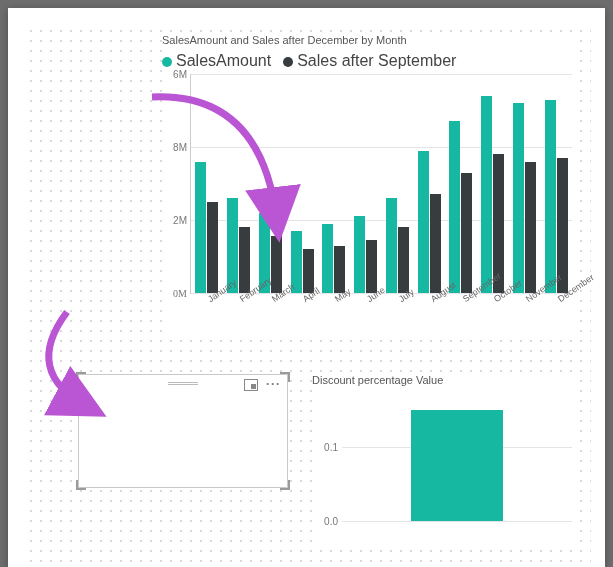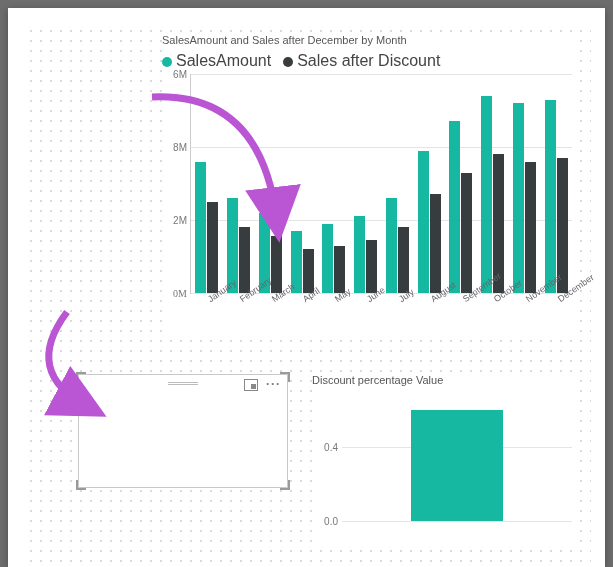--- a/index.html
+++ b/index.html
@@ -53,21 +53,21 @@
 <body>
 
 <div class="page-wrap">
   <div class="canvas">
     <div class="dotgrid"></div>
 
     <div class="visual chart-main">
       <div class="chart-title">SalesAmount and Sales after December by Month</div>
       <div class="legend">
         <span><span class="swatch" style="background:#16B8A2"></span><span>SalesAmount</span></span>
-        <span><span class="swatch" style="background:#373C3F"></span><span>Sales after Discount</span></span>
+        <span><span class="swatch" style="background:#373C3F"></span><span>Sales after September</span></span>
       </div>
       <div class="plot" id="main-plot">
           <div class="ygrid" style="top: 100%;"></div>
           <div class="ytick" style="top: 100%; font-family: Liberation Serif, serif;">0M</div>
           <div class="ygrid" style="top: 66.6667%;"></div>
           <div class="ytick" style="top: 66.6667%;">2M</div>
           <div class="ygrid" style="top: 33.3333%;"></div>
           <div class="ytick" style="top: 33.3333%;">8M</div>
           <div class="ygrid" style="top: 0%;"></div>
           <div class="ytick" style="top: 0%;">6M</div>
@@ -156,21 +156,21 @@
         <span style="letter-spacing:1px;font-weight:bold;line-height:10px;">···</span>
       </div>
     </div>
 
     <div class="visual chart-small">
       <div class="chart-title">Discount percentage Value</div>
       <div class="plot2" id="small-plot">
           <div class="y2grid" style="top: 100%;"></div>
           <div class="y2tick" style="top: 100%;">0.0</div>
           <div class="y2grid" style="top: 42.8571%;"></div>
-          <div class="y2tick" style="top: 42.8571%;">0.4</div>
+          <div class="y2tick" style="top: 42.8571%;">0.1</div>
           <div class="single-bar" style="left: 30%; width: 40%; height: 85.7143%;"></div>
         </div>
     </div>
 
     <svg class="arrow-svg" style="left:120px; top:60px;" width="200" height="200">
       <defs>
           <marker id="ah1" markerWidth="8" markerHeight="8" refX="5" refY="4" orient="auto">
             <path d="M0,0 L8,4 L0,8 Z" fill="#BA55D3"></path>
           </marker>
         </defs>

